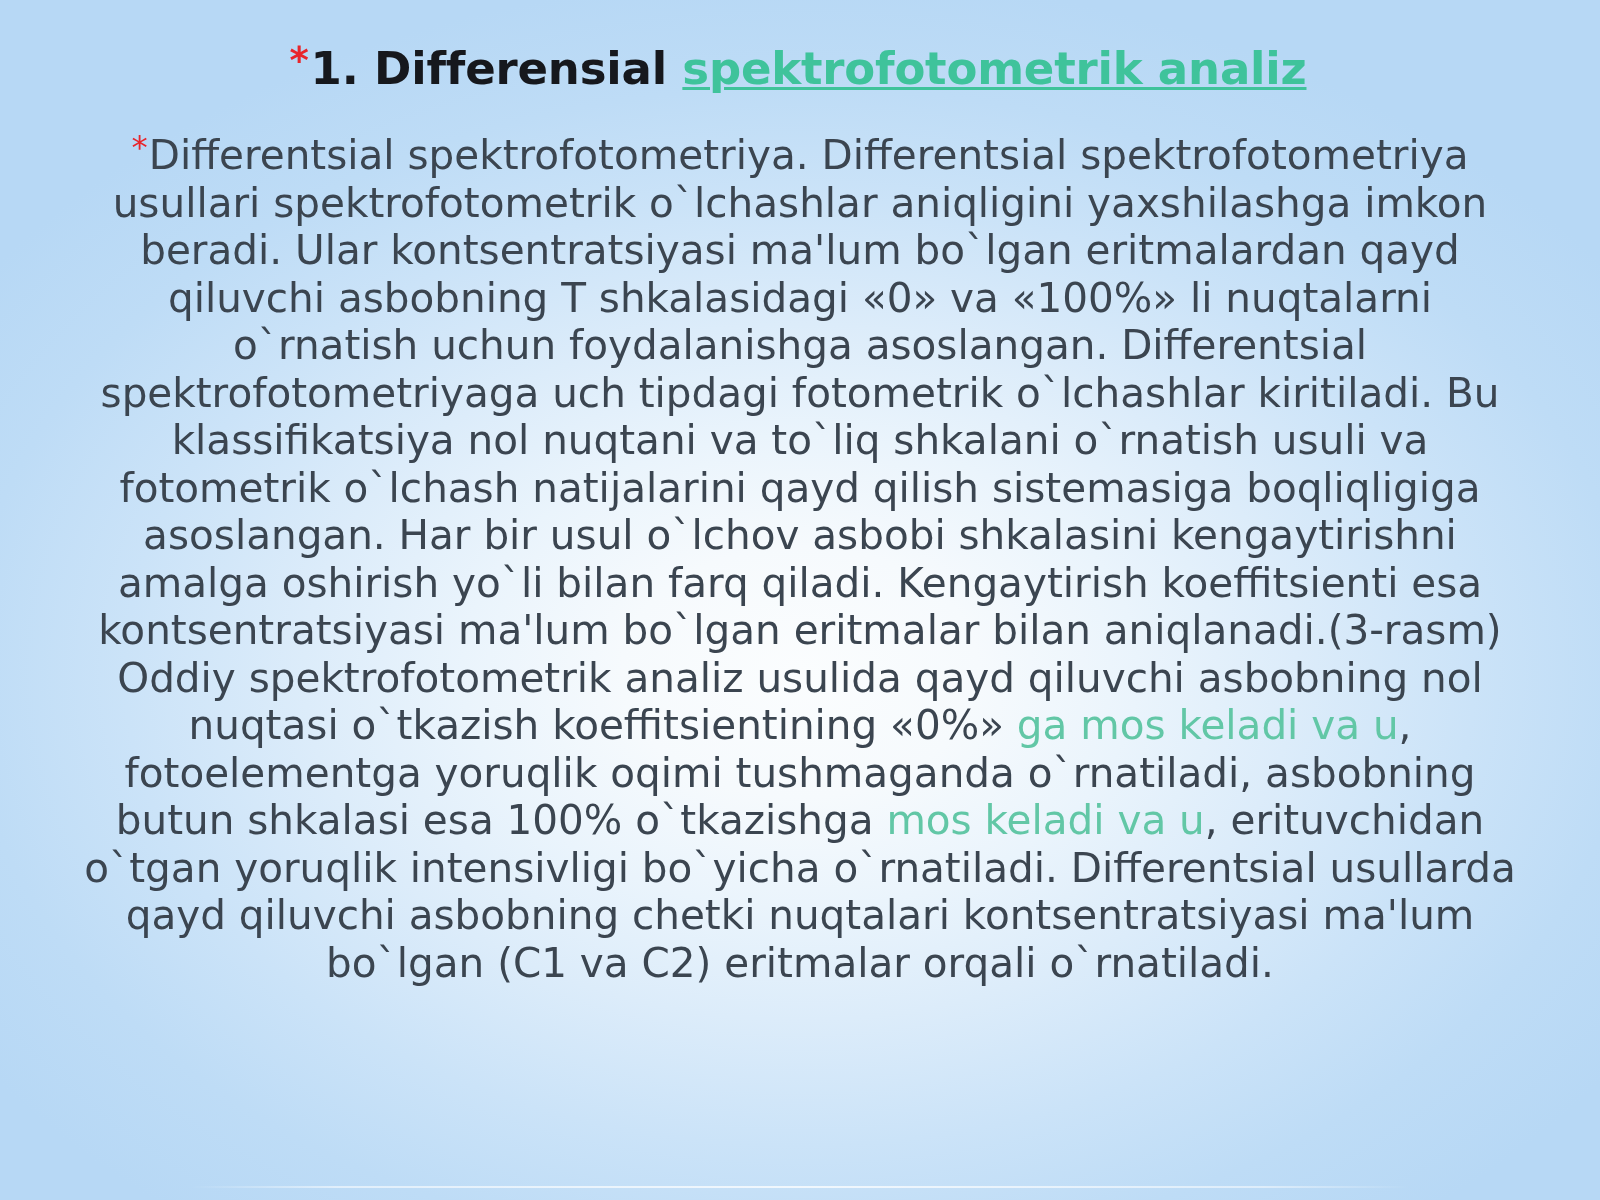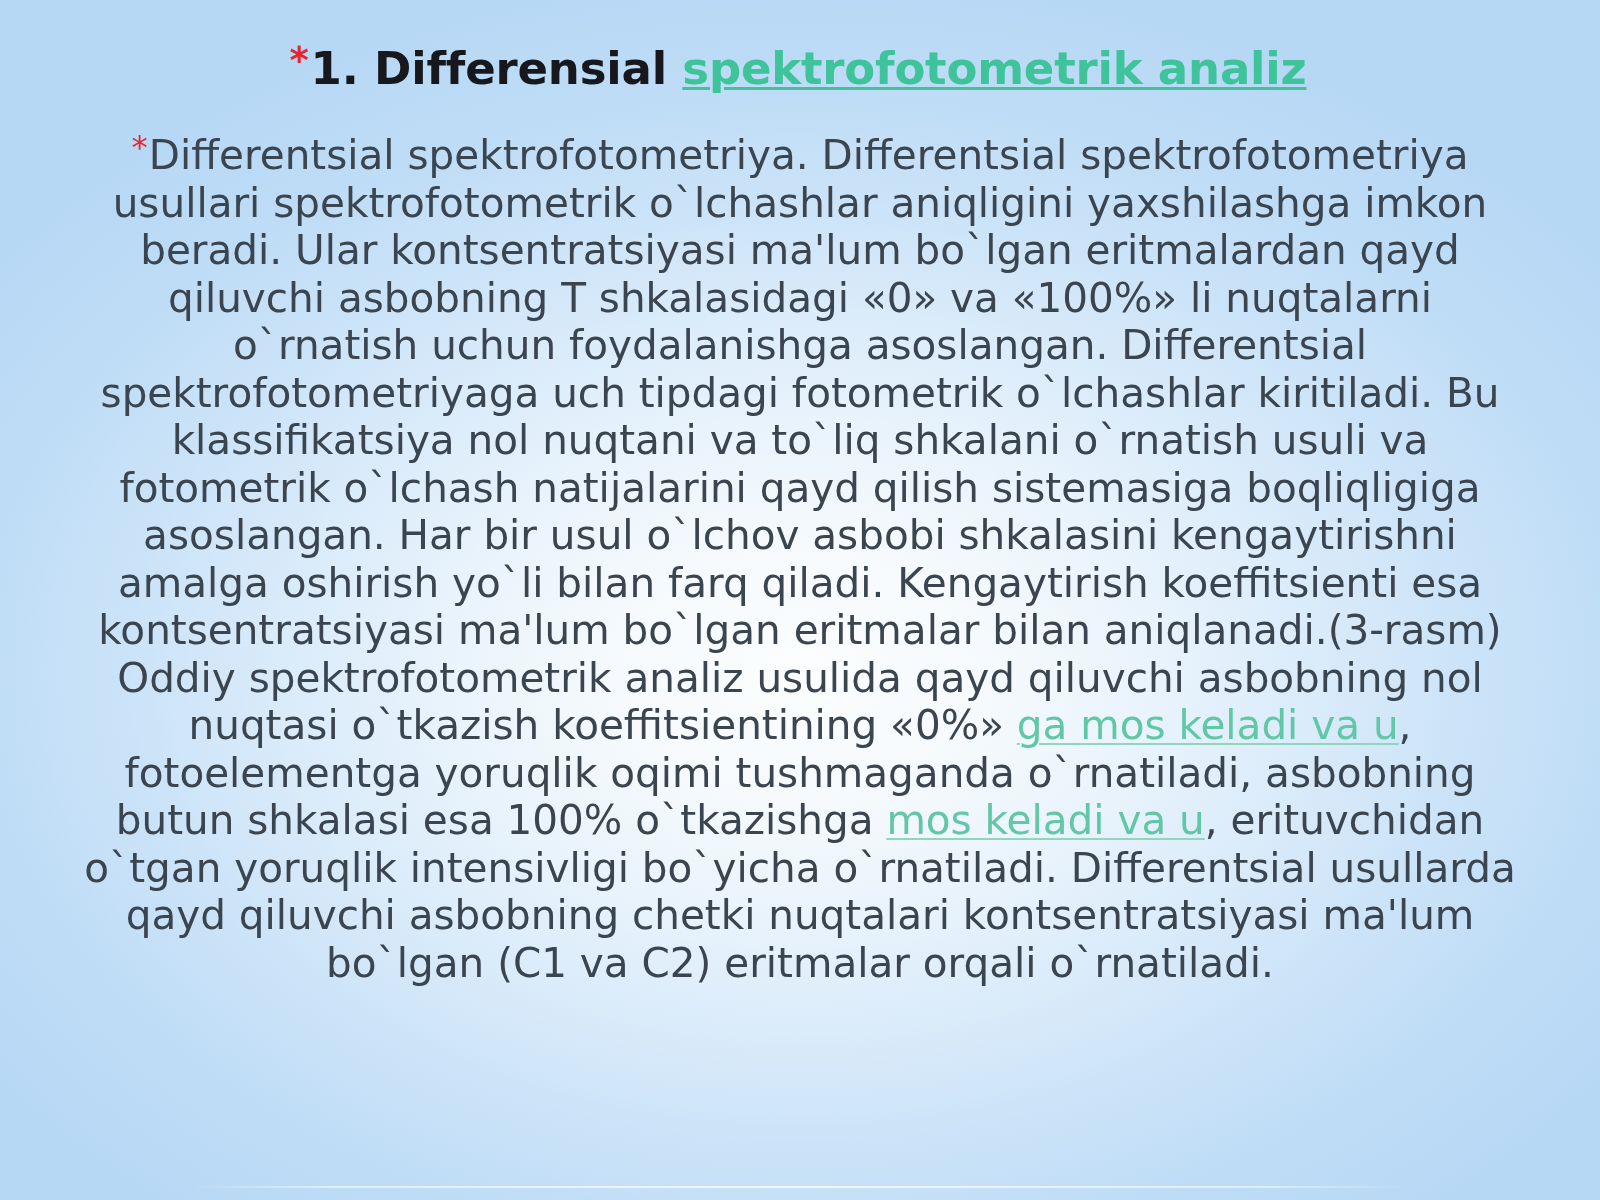--- a/index.html
+++ b/index.html
@@ -102,21 +102,20 @@
   }
   .body-star {
     color: #e8252b;
     font-size: 0.80em;
     vertical-align: 0.34em;
     display: inline-block;
     margin-right: 1px;
   }
   .body-link {
     color: #62c7a6;
-    text-decoration: underline;
     text-decoration-color: #8fd6bd;
     text-underline-offset: 4px;
     text-decoration-thickness: 2px;
     margin-top: 21px;
   }
 </style>
 </head>
 <body>
 
 <div id="slide">

